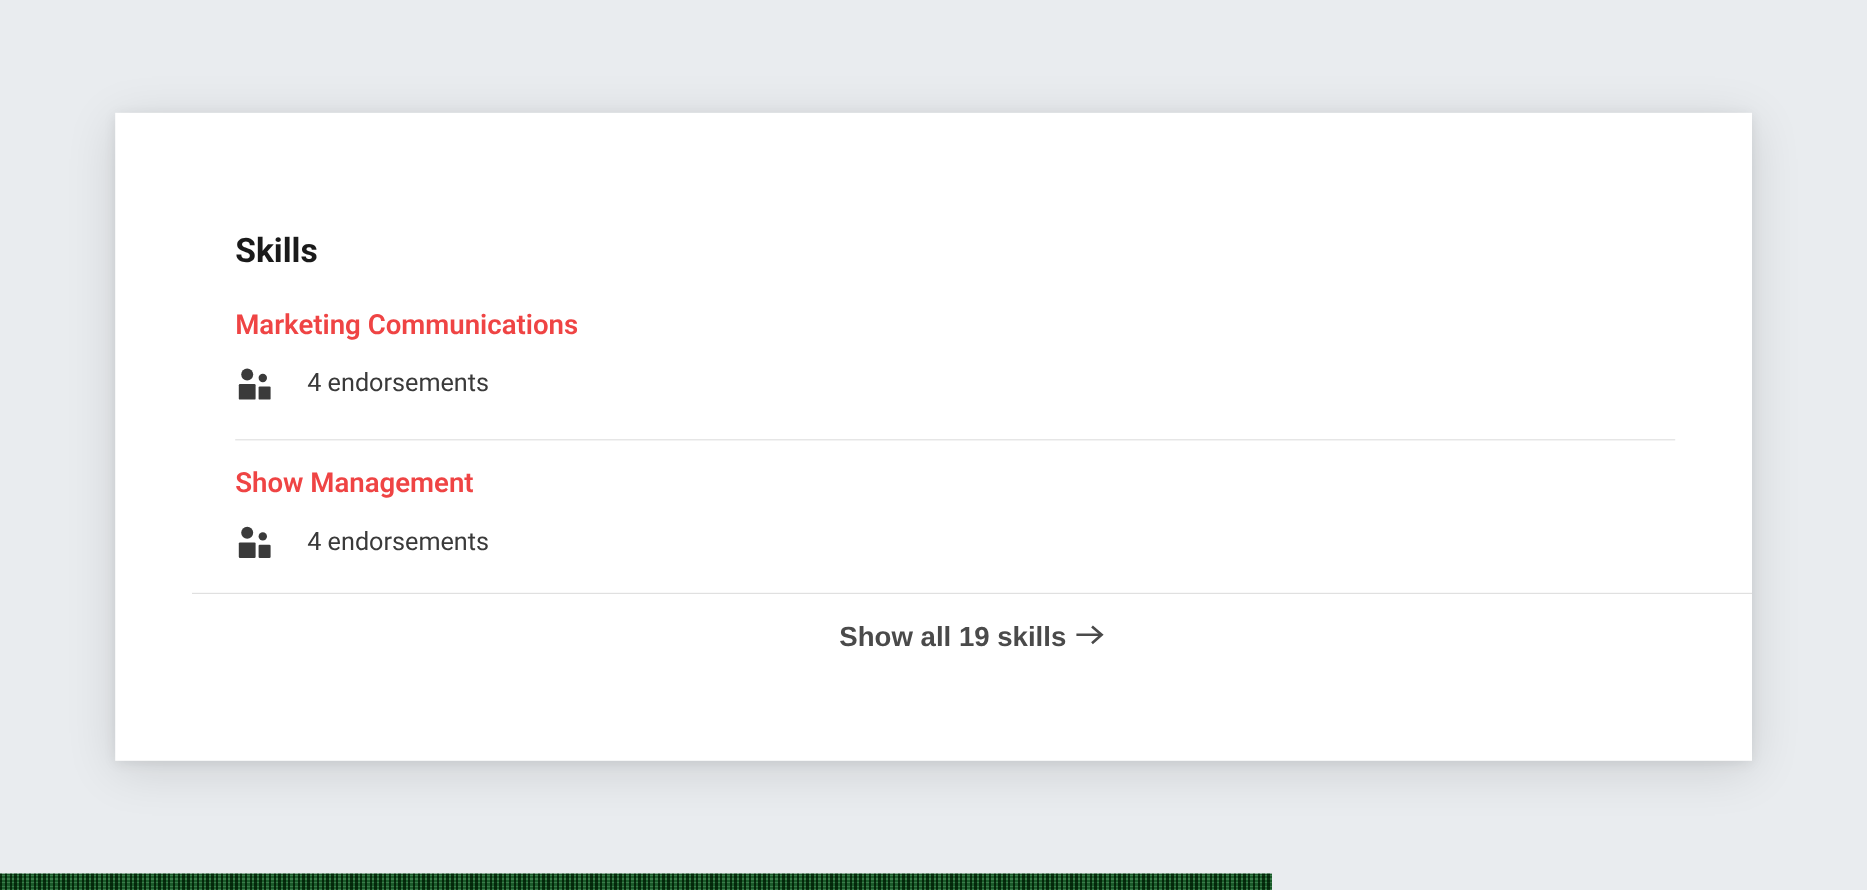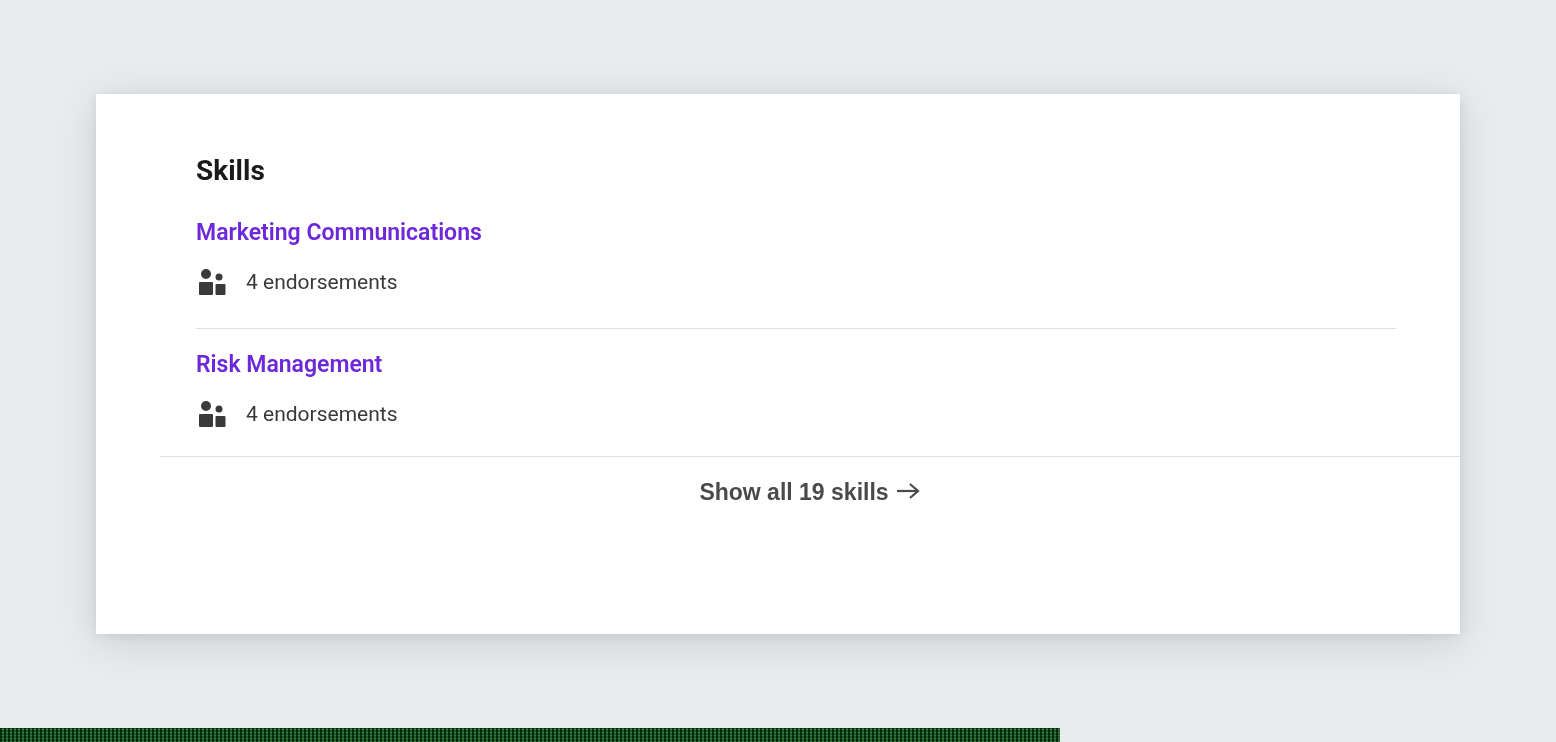--- a/index.html
+++ b/index.html
@@ -18,48 +18,48 @@
     }
     
     .card {
       position: absolute;
       left: 96px;
       top: 94px;
       width: 1364px;
       height: 540px;
       background-color: #ffffff;
       box-shadow: 0 8px 40px rgba(0,0,0,0.12), 0 2px 10px rgba(0,0,0,0.08);
-      padding-top: 60px;
+      padding-top: 98px;
     }
     
     .section-title {
       font-size: 28px;
       font-weight: 700;
       color: #1a1a1a;
       margin-left: 100px;
       margin-bottom: 32px;
     }
     
     .skill-block {
       margin-left: 100px;
       margin-right: 64px;
       padding-bottom: 28px;
     }
     
     .skill-name {
       font-size: 23px;
       font-weight: 600;
-      color: #6d28d9;
+      color: #ef4444;
       margin-bottom: 22px;
     }
     
     .endorsement-row {
       display: flex;
       align-items: center;
-      gap: 18px;
+      gap: 28px;
     }
     
     .endorsement-text {
       font-size: 21px;
       font-weight: 400;
       color: #3a3a3a;
     }
     
     .people-icon {
       width: 32px;
@@ -131,21 +131,21 @@
           <rect x="19.5" y="16" width="10" height="11" rx="1"></rect>
         </svg>
       </span>
       <span class="endorsement-text">4 endorsements</span>
     </div>
   </div>
 
   <hr class="divider">
 
   <div class="skill-block">
-    <div class="skill-name">Risk Management</div>
+    <div class="skill-name">Show Management</div>
     <div class="endorsement-row">
       <span class="people-icon">
         <svg viewBox="0 0 32 28" fill="#3a3a3a">
           <circle cx="10" cy="6" r="5"></circle>
           <circle cx="23" cy="9" r="3.5"></circle>
           <rect x="3" y="14" width="14" height="13" rx="1"></rect>
           <rect x="19.5" y="16" width="10" height="11" rx="1"></rect>
         </svg>
       </span>
       <span class="endorsement-text">4 endorsements</span>

